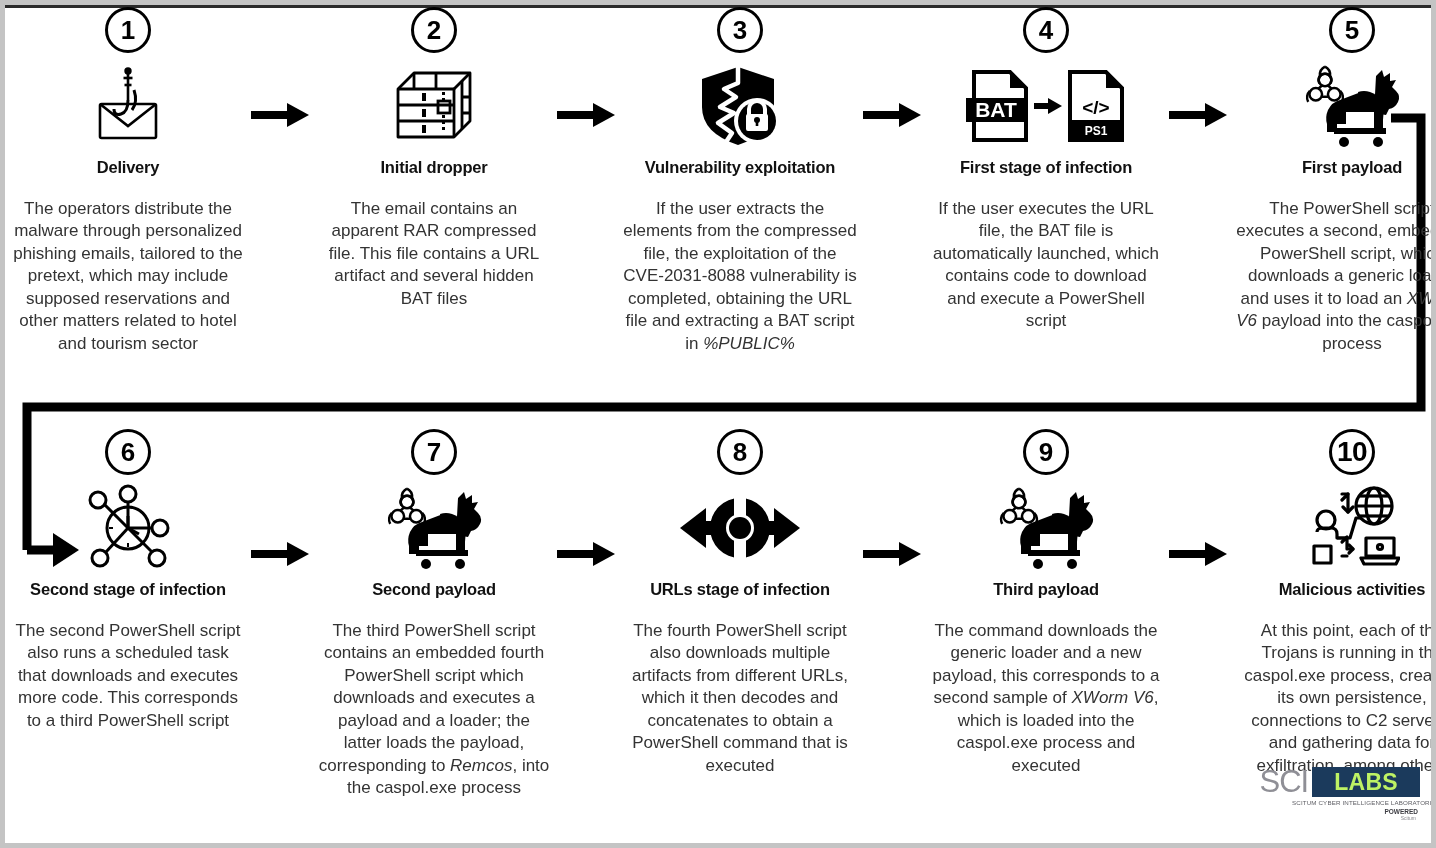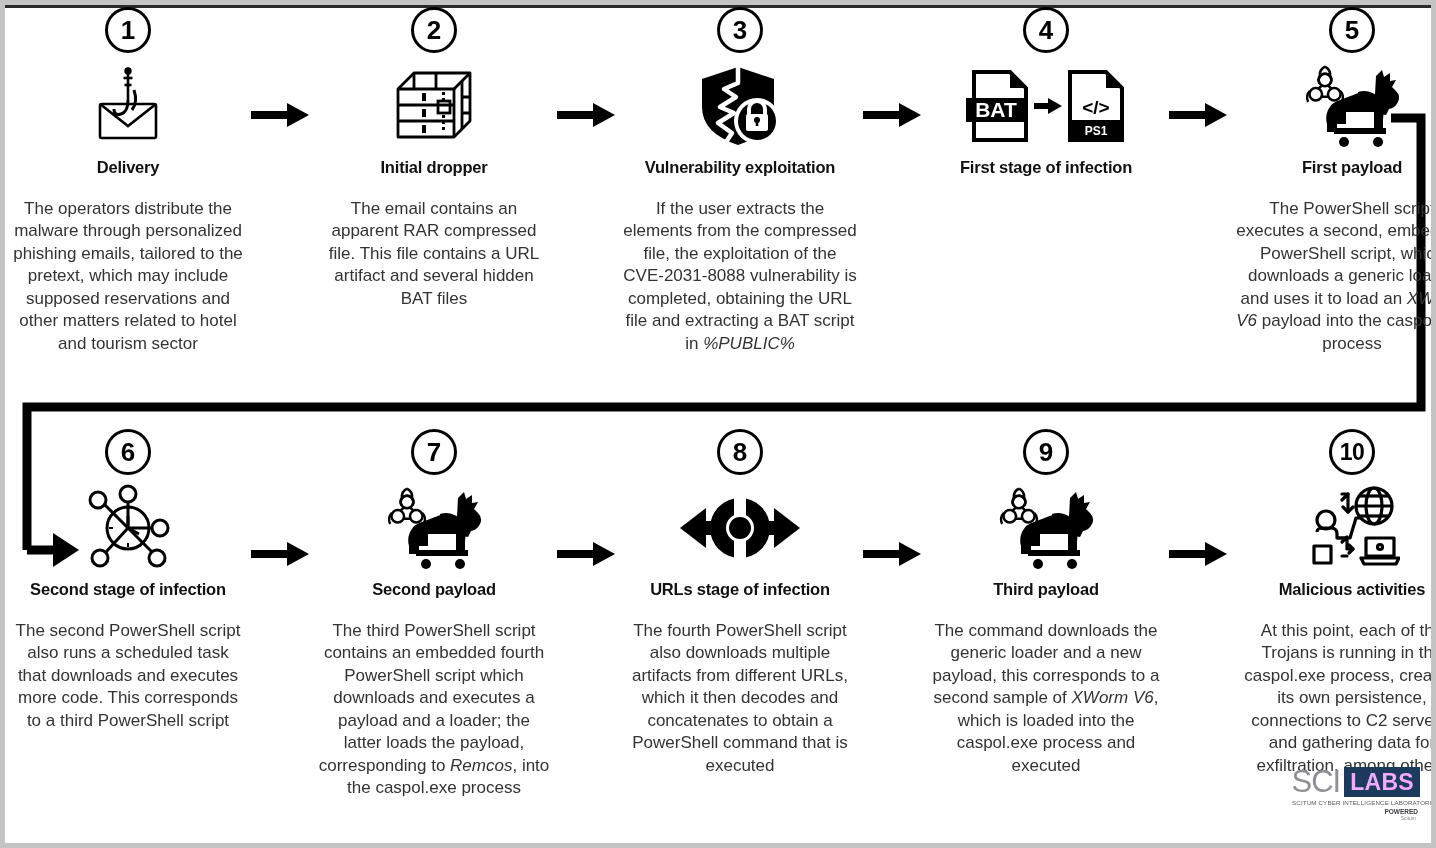--- a/index.html
+++ b/index.html
@@ -68,21 +68,21 @@
     display: flex;
     align-items: center;
     justify-content: center;
     font-size: 26px;
     font-weight: 600;
     line-height: 1;
     color: #000;
     background: #fff;
     font-family: "Liberation Sans", sans-serif;
   }
-  .badge.wide { font-size: 23px; letter-spacing: -0.5px; }
+  .badge.wide { font-size: 28px; letter-spacing: -0.5px; }
 
   .icon-box {
     height: 86px;
     margin-top: 10px;
     display: flex;
     align-items: center;
   }
 
   .step-title {
     margin-top: 9px;
@@ -135,25 +135,25 @@
     line-height: 30px;
     font-family: "Liberation Sans", sans-serif;
   }
   .logo-bar {
     width: 2px;
     background: #8f8f96;
     margin: 1px 3px 1px 1px;
   }
   .logo-labs {
     background: #1b3a5c;
-    color: #f0abfc;
+    color: #bef264;
     font-size: 23px;
     font-weight: 700;
     line-height: 30px;
-    padding: 0 6px;
+    padding: 0 22px;
     letter-spacing: 0.3px;
     font-family: "Liberation Sans", sans-serif;
   }
   .logo-tag {
     font-size: 6.2px;
     color: #5c5c62;
     letter-spacing: 0.15px;
     margin-top: 2px;
     text-align: center;
     white-space: nowrap;
@@ -301,20 +301,21 @@
           <g>
             <path d="M112 6 L148 6 L164 22 L164 74 L112 74 Z" fill="#fff" stroke="#000" stroke-width="4"></path>
             <path d="M148 6 L148 22 L164 22 Z" fill="#000"></path>
             <text x="138" y="48" font-family="'Liberation Sans',sans-serif" font-size="19" font-weight="700" fill="#000" text-anchor="middle">&lt;/&gt;</text>
             <rect x="112" y="54" width="52" height="20" fill="#000"></rect>
             <text x="138" y="69" font-family="'Liberation Sans',sans-serif" font-size="12" font-weight="700" fill="#fff" text-anchor="middle">PS1</text>
           </g>
         </svg>
       </div>
       <div class="step-title">First stage of infection</div>
+      <div class="step-desc">If the user executes the URL file, the BAT file is automatically launched, which contains code to download and execute a PowerShell script</div>
     </div>
 
     <div class="arrow-cell">
       <svg class="arrow-glyph" width="60" height="26" viewBox="0 0 60 26" xmlns="http://www.w3.org/2000/svg">
         <rect x="0" y="9" width="42" height="8" fill="#000"></rect>
         <polygon points="36,1 58,13 36,25" fill="#000"></polygon>
       </svg>
     </div>
 
     <div class="step">

